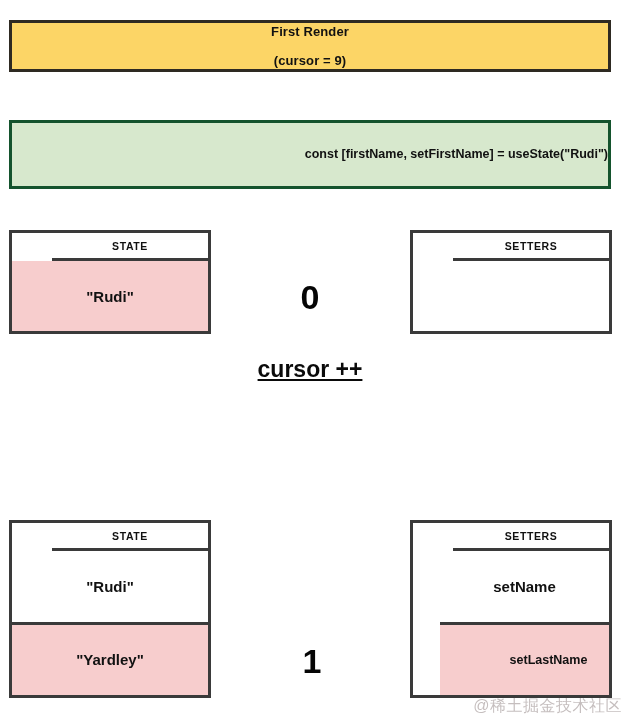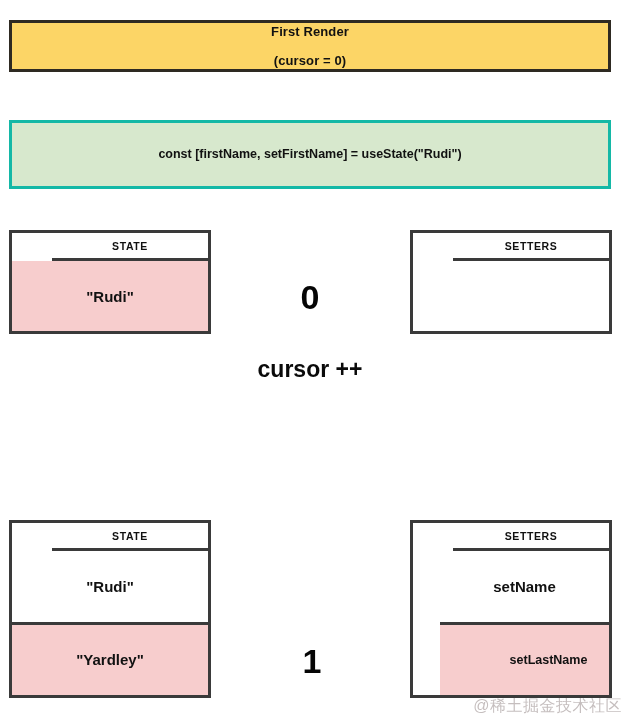--- a/index.html
+++ b/index.html
@@ -49,24 +49,24 @@
   .banner-line.top { margin-bottom: 16px; }
 
   
   .codebar {
     position: absolute;
     left: 9px;
     width: 602px;
     height: 69px;
     box-sizing: border-box;
     background: #D7E8CD;
-    border: 3px solid #14b8a6;
-    display: flex;
-    align-items: center;
-    justify-content: center;
+    border: 3px solid #14532d;
+    display: flex;
+    align-items: center;
+    justify-content: flex-end;
   }
   .codebar-text {
     font-size: 12.5px;
     font-weight: bold;
     line-height: 1;
     color: #111111;
     white-space: nowrap;
   }
   #codebar-1 { top: 120px; }
   #codebar-2 { top: 410px; }
@@ -160,20 +160,21 @@
   .cursor-increment {
     position: absolute;
     left: 185px;
     top: 358px;
     width: 250px;
     text-align: center;
     font-size: 23px;
     font-weight: bold;
     line-height: 1;
     color: #0a0a0a;
+    text-decoration: underline;
   }
 
   
   .watermark {
     position: absolute;
     right: 8px;
     bottom: 6px;
     font-size: 16px;
     line-height: 1;
     color: rgba(90, 70, 70, 0.35);
@@ -182,21 +183,21 @@
     white-space: nowrap;
   }
 </style>
 </head>
 <body>
 
 <div class="canvas">
 
   <div class="banner">
     <div class="banner-line top">First Render</div>
-    <div class="banner-line">(cursor = 0)</div>
+    <div class="banner-line">(cursor = 9)</div>
   </div>
 
   <div class="codebar" id="codebar-1">
     <div class="codebar-text">const [firstName, setFirstName] = useState("Rudi")</div>
   </div>
 
   <div class="table" id="table-state-top">
     <div class="table-header">STATE</div>
     <div class="table-cell pink">"Rudi"</div>
   </div>

